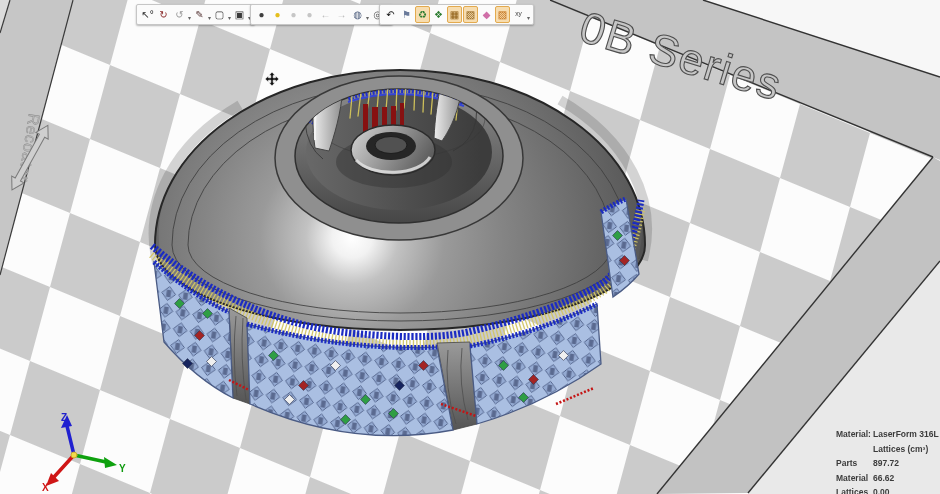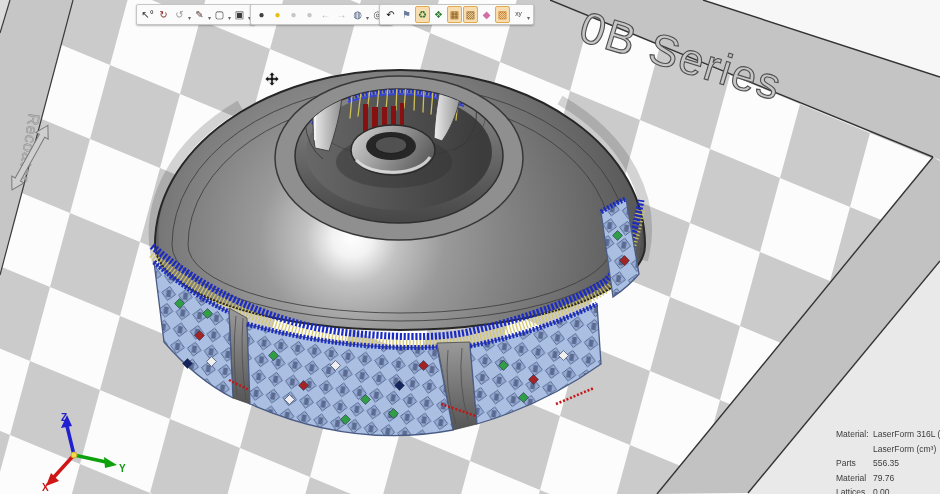--- a/index.html
+++ b/index.html
@@ -22,21 +22,21 @@
   .tb-btn.sel{background:#f7ddb0;border:1px solid #e3aa4e;}
   .caret{font-size:6px;color:#666;align-self:flex-end;margin-bottom:2px;}
   #g1{left:136px;top:4px;}
   #g2{left:250px;top:4px;}
   #g3{left:379px;top:4px;}
   
   .info{
     position:absolute;left:836px;top:427px;width:104px;
     font-size:8.5px;color:#3c3c3c;line-height:14.5px;z-index:4;overflow:hidden;
   }
-  .info .row{display:flex;}
+  .info .row{display:flex;font-weight:bold;}
   .info .lbl{width:37px;flex:none;}
   .info .val{white-space:nowrap;}
 </style>
 </head>
 <body>
 
 <svg id="scene" width="940" height="494" viewBox="0 0 940 494">
   <defs>
     <pattern id="checker" width="2" height="2" patternUnits="userSpaceOnUse" patternTransform="matrix(70,29,-20,74,60,-38)">
       <rect width="2" height="2" fill="#fcfcfc"></rect>
@@ -300,27 +300,27 @@
   <span class="caret">▾</span>
 </div>
 
 <div class="info">
   <div class="row">
     <span class="lbl">Material:</span>
     <span class="val">LaserForm 316L (A)_Sv</span>
   </div>
   <div class="row">
     <span class="lbl"></span>
-    <span class="val">LaserForm (cm³)</span>
+    <span class="val">Lattices (cm³)</span>
   </div>
   <div class="row">
     <span class="lbl">Parts</span>
-    <span class="val">556.35</span>
+    <span class="val">897.72</span>
   </div>
   <div class="row">
     <span class="lbl">Material</span>
-    <span class="val">79.76</span>
+    <span class="val">66.62</span>
   </div>
   <div class="row">
     <span class="lbl">Lattices</span>
     <span class="val">0.00</span>
   </div>
 </div>
 
 </body></html>

